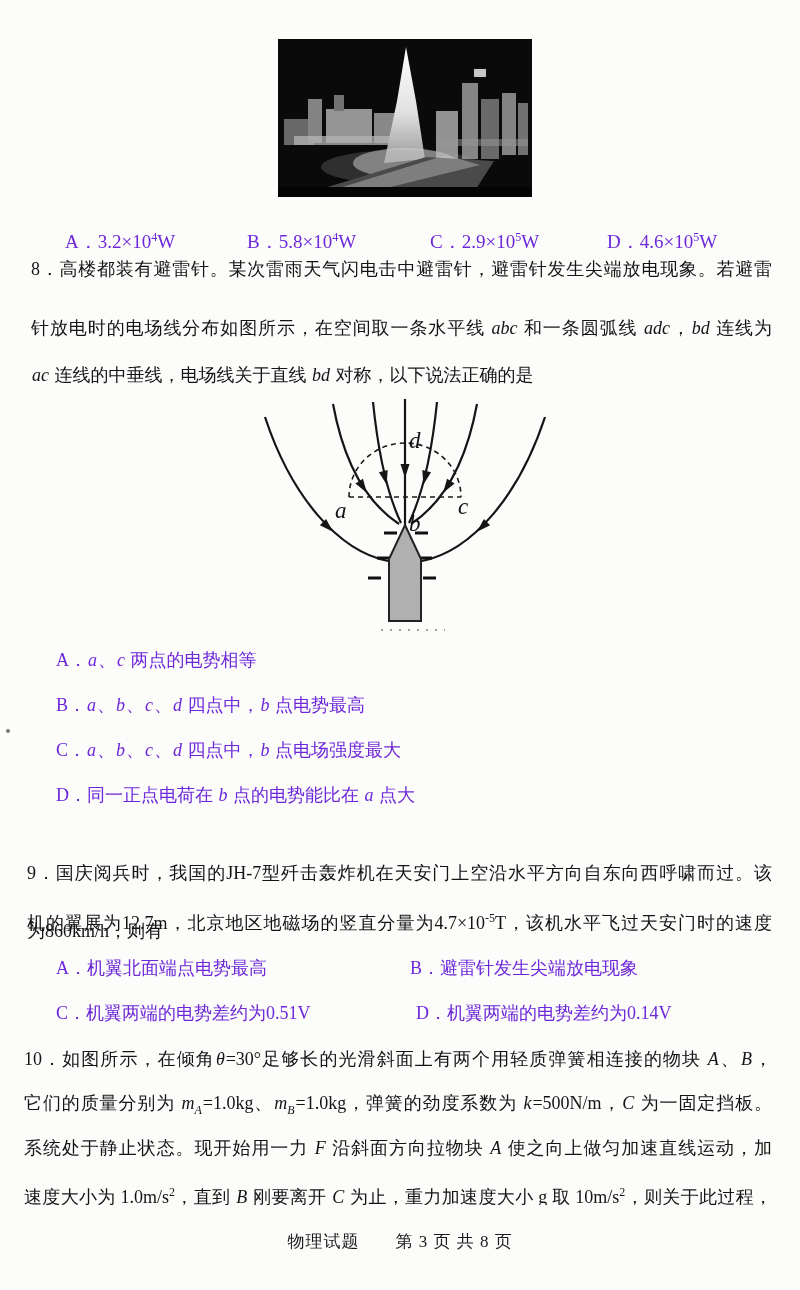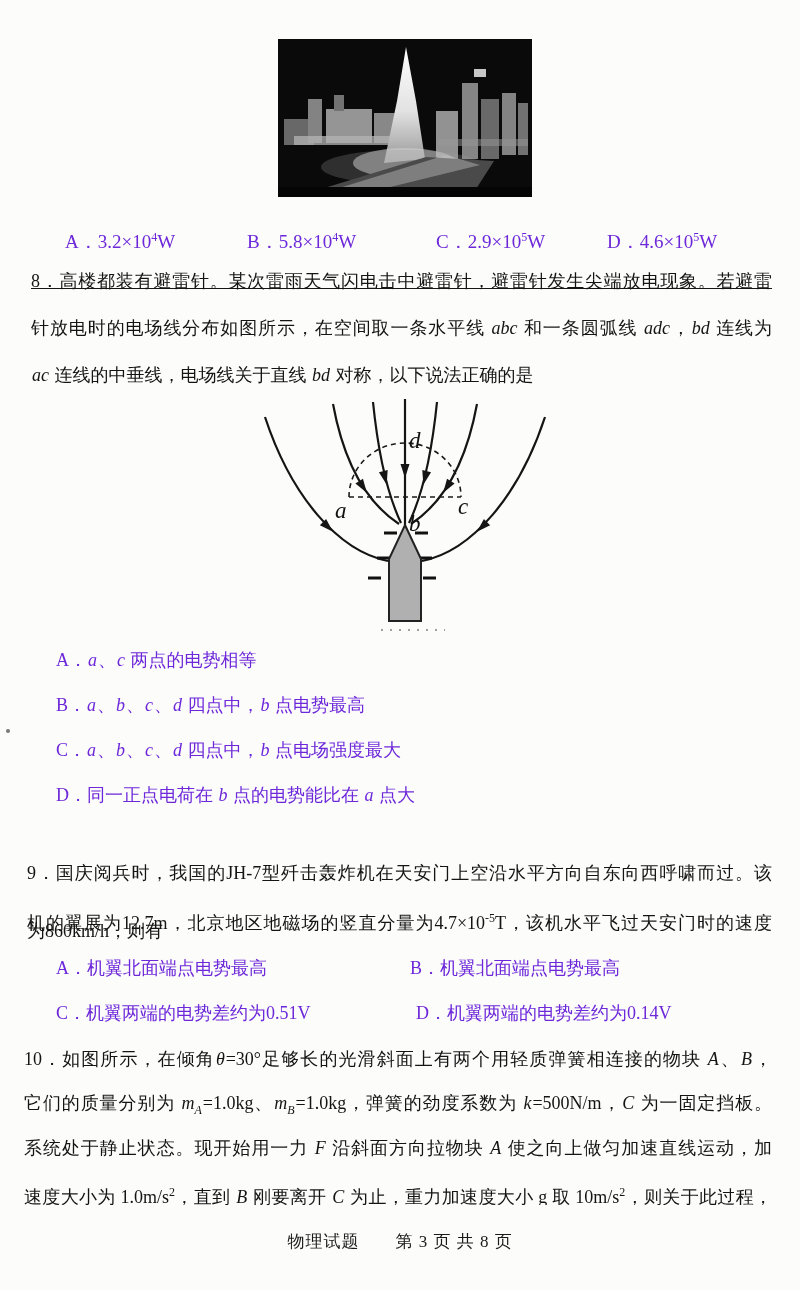--- a/index.html
+++ b/index.html
@@ -84,24 +84,24 @@
       <g>
         <polygon points="30,154 148,118 216,122 198,150 56,158" fill="#4a4a4a"></polygon>
         <polygon points="58,150 168,116 202,126 88,154" fill="#bfbfbf" opacity="0.45"></polygon>
       </g>
       <rect x="0" y="148" width="254" height="10" fill="#050505"></rect>
     </svg>
   </div>
 
   <span class="opt" style="left:65px;top:224px;font-size:19px;">A．3.2×10<sup>4</sup>W</span>
   <span class="opt" style="left:247px;top:224px;font-size:19px;">B．5.8×10<sup>4</sup>W</span>
-  <span class="opt" style="left:430px;top:224px;font-size:19px;margin-left:6px;">C．2.9×10<sup>5</sup>W</span>
+  <span class="opt" style="left:430px;top:224px;font-size:19px;">C．2.9×10<sup>5</sup>W</span>
   <span class="opt" style="left:607px;top:224px;font-size:19px;">D．4.6×10<sup>5</sup>W</span>
 
-  <div class="txt jline q8line" style="top:268px;text-decoration:underline;">8．高楼都装有避雷针。某次雷雨天气闪电击中避雷针，避雷针发生尖端放电现象。若避雷</div>
+  <div class="txt jline q8line" style="top:256px;">8．高楼都装有避雷针。某次雷雨天气闪电击中避雷针，避雷针发生尖端放电现象。若避雷</div>
   <div class="txt jline q8line" style="top:315px;">针放电时的电场线分布如图所示，在空间取一条水平线 <i>abc</i> 和一条圆弧线 <i>adc</i>，<i>bd</i> 连线为</div>
   <div class="txt" style="left:31px;top:362px;"><i>ac</i> 连线的中垂线，电场线关于直线 <i>bd</i> 对称，以下说法正确的是</div>
 
   <svg class="diagram" viewBox="0 0 334 245">
     <g stroke="#151515" stroke-width="2.2" fill="none">
       <path d="M162,3 L162,129"></path>
       <path d="M130,6 Q138,85 158,127"></path>
       <path d="M194,6 Q186,85 166,127"></path>
       <path d="M90,8 Q106,95 156,128"></path>
       <path d="M234,8 Q218,95 168,128"></path>
@@ -142,21 +142,21 @@
   <span class="opt" style="left:56px;top:647px;">A．<i>a</i>、<i>c</i> 两点的电势相等</span>
   <span class="opt" style="left:56px;top:692px;">B．<i>a</i>、<i>b</i>、<i>c</i>、<i>d</i> 四点中，<i>b</i> 点电势最高</span>
   <span class="opt" style="left:56px;top:737px;">C．<i>a</i>、<i>b</i>、<i>c</i>、<i>d</i> 四点中，<i>b</i> 点电场强度最大</span>
   <span class="opt" style="left:56px;top:782px;">D．同一正点电荷在 <i>b</i> 点的电势能比在 <i>a</i> 点大</span>
 
   <div class="txt jline q9line" style="top:828px;">9．国庆阅兵时，我国的JH-7型歼击轰炸机在天安门上空沿水平方向自东向西呼啸而过。该</div>
   <div class="txt jline q9line" style="top:873px;">机的翼展为12.7m，北京地区地磁场的竖直分量为4.7×10<sup>-5</sup>T，该机水平飞过天安门时的速度</div>
   <div class="txt" style="left:27px;top:918px;">为860km/h，则有</div>
 
   <span class="opt" style="left:56px;top:955px;">A．机翼北面端点电势最高</span>
-  <span class="opt" style="left:410px;top:955px;">B．机翼北面端点电势最高</span>
+  <span class="opt" style="left:410px;top:955px;">B．避雷针发生尖端放电现象</span>
   <span class="opt" style="left:56px;top:1000px;">C．机翼两端的电势差约为0.51V</span>
   <span class="opt" style="left:410px;top:1000px;margin-left:6px;">D．机翼两端的电势差约为0.14V</span>
 
   <div class="txt jline q10line" style="top:1046px;">10．如图所示，在倾角<i>θ</i>=30°足够长的光滑斜面上有两个用轻质弹簧相连接的物块 <i>A</i>、<i>B</i>，</div>
   <div class="txt jline q10line" style="top:1090px;">它们的质量分别为 <i>m<sub>A</sub></i>=1.0kg、<i>m<sub>B</sub></i>=1.0kg，弹簧的劲度系数为 <i>k</i>=500N/m，<i>C</i> 为一固定挡板。</div>
   <div class="txt jline q10line" style="top:1135px;">系统处于静止状态。现开始用一力 <i>F</i> 沿斜面方向拉物块 <i>A</i> 使之向上做匀加速直线运动，加</div>
   <div class="txt jline q10line" style="top:1179px;">速度大小为 1.0m/s<sup>2</sup>，直到 <i>B</i> 刚要离开 <i>C</i> 为止，重力加速度大小 g 取 10m/s<sup>2</sup>，则关于此过程，</div>
 
   <div class="footer">物理试题　　第 3 页 共 8 页</div>
 

